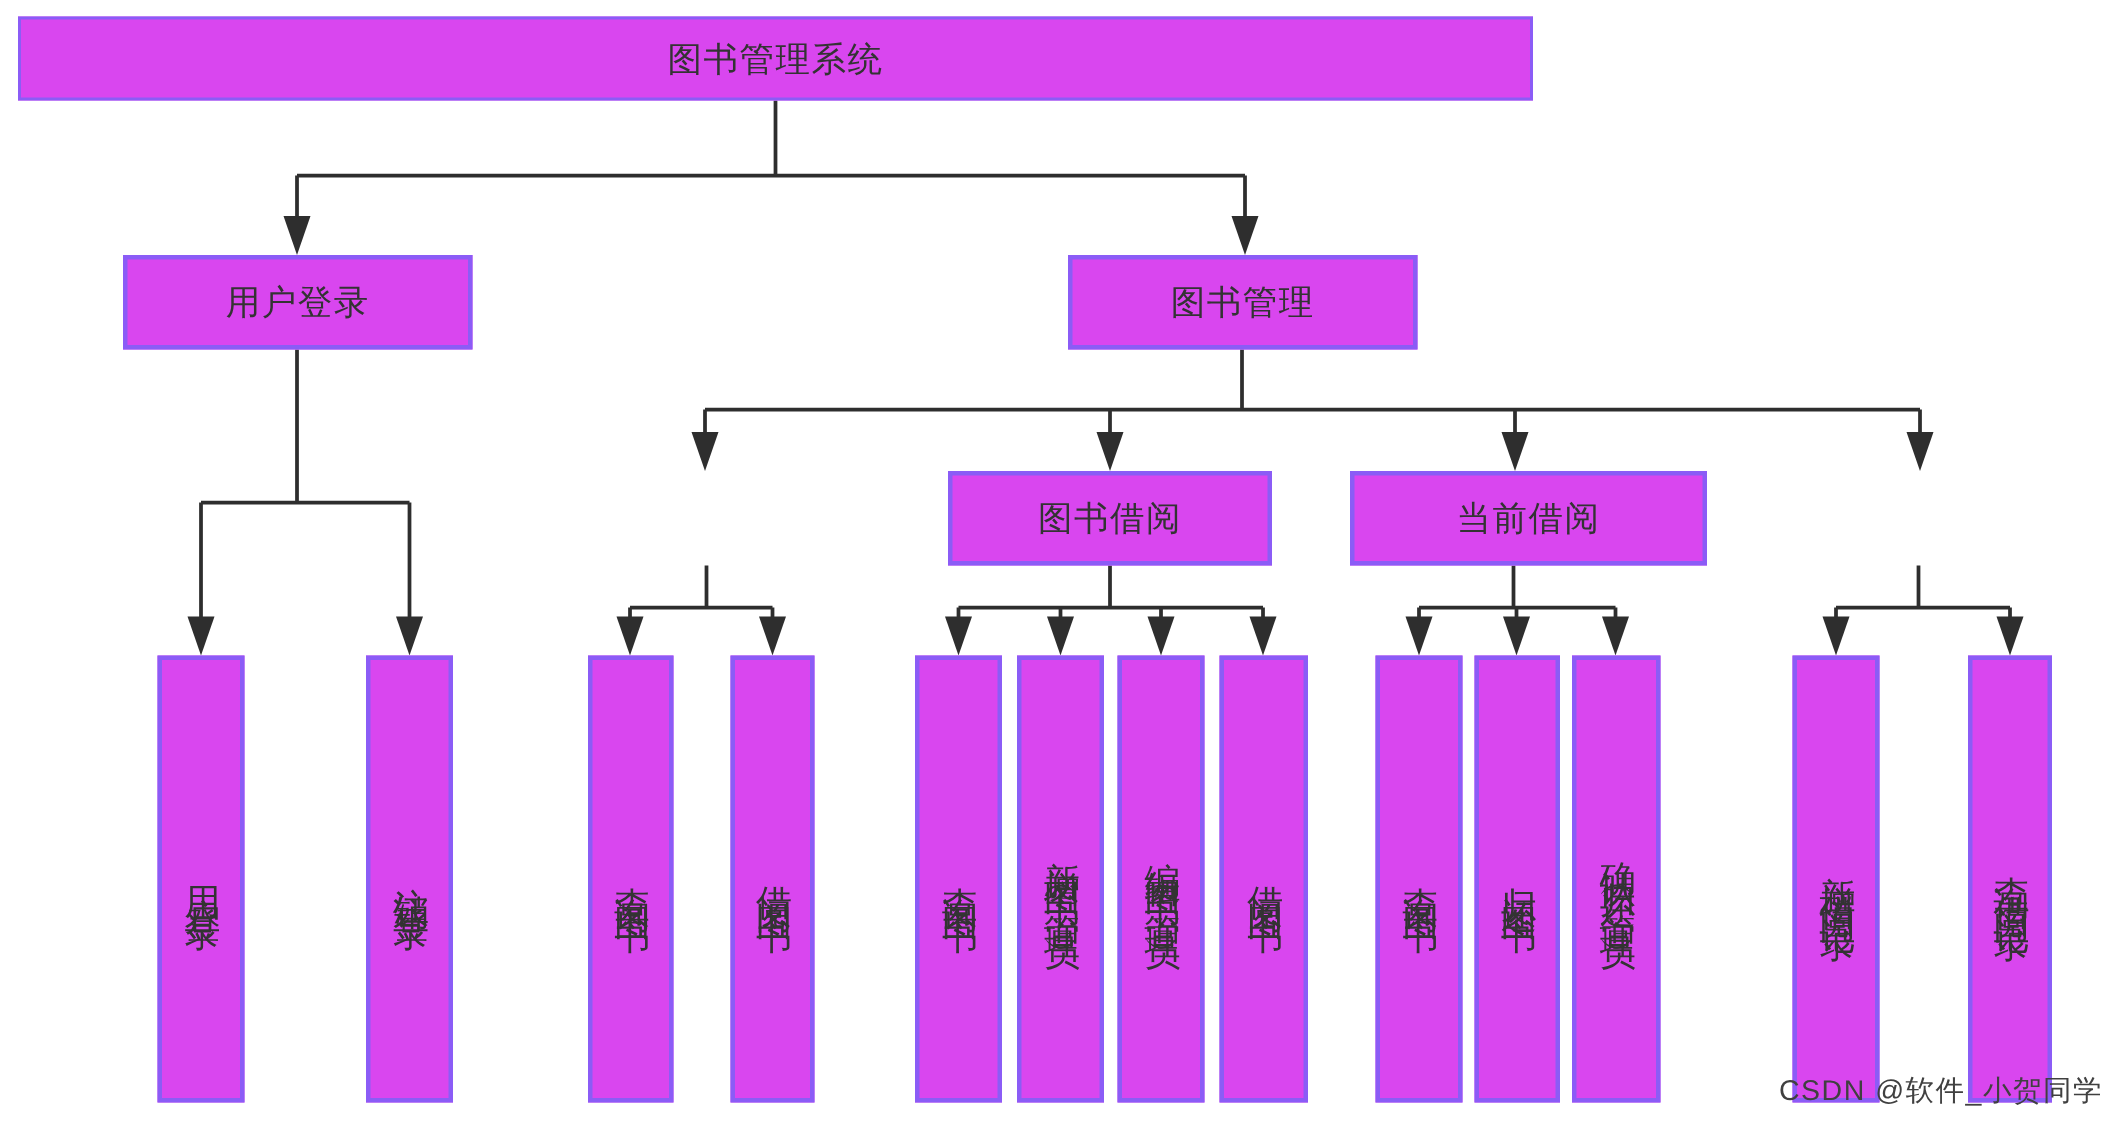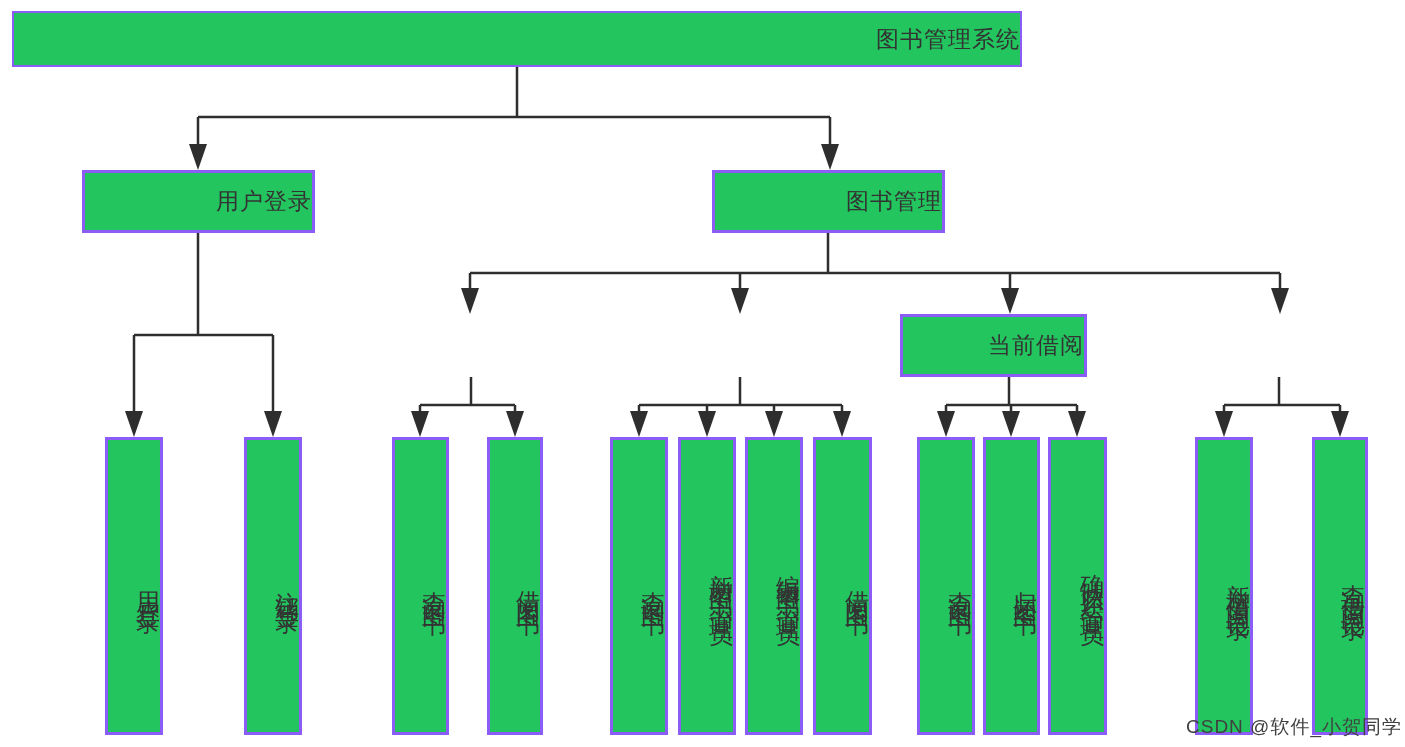--- a/index.html
+++ b/index.html
@@ -2,22 +2,22 @@
 <html><head>
 <meta charset="utf-8">
 <style>
   html,body { margin:0; padding:0; background:#ffffff; }
   .stage {
     position:relative; width:1405px; height:747px; background:#ffffff;
     font-family:"Liberation Sans", sans-serif; color:#333333; overflow:hidden;
   }
   .connectors { position:absolute; left:0; top:0; z-index:1; }
   .node {
-    position:absolute; box-sizing:border-box; background:#22c55e;
-    border:3px solid #8b5cf6; display:flex; align-items:center; justify-content:flex-end;
+    position:absolute; box-sizing:border-box; background:#d946ef;
+    border:3px solid #8b5cf6; display:flex; align-items:center; justify-content:center;
     z-index:2;
   }
   .node.root { border-width:2px; }
   .hlabel { font-size:23px; letter-spacing:1px; white-space:nowrap; }
   .vtext {
     writing-mode:vertical-rl; text-orientation:mixed;
     font-size:24px; letter-spacing:7px; line-height:1; white-space:nowrap;
   }
   .watermark {
     position:absolute; left:1186px; top:714px; z-index:3;
@@ -66,21 +66,24 @@
     <span class="hlabel">图书管理系统</span>
   </div>
 
   <div class="node" style="left:82px; top:170px; width:233px; height:63px">
     <span class="hlabel">用户登录</span>
   </div>
   <div class="node" style="left:712px; top:170px; width:233px; height:63px">
     <span class="hlabel">图书管理</span>
   </div>
 
-  <div class="node" style="left:900px; top:314px; width:187px; height:63px">
+  <div class="node" style="left:632px; top:314px; width:216px; height:63px">
+    <span class="hlabel">图书借阅</span>
+  </div>
+  <div class="node" style="left:900px; top:314px; width:238px; height:63px">
     <span class="hlabel">当前借阅</span>
   </div>
 
   <div class="node" style="left:105px; top:437px; width:58px; height:298px">
     <span class="vtext">用户登录</span>
   </div>
   <div class="node" style="left:244px; top:437px; width:58px; height:298px">
     <span class="vtext">注销登录</span>
   </div>
 

